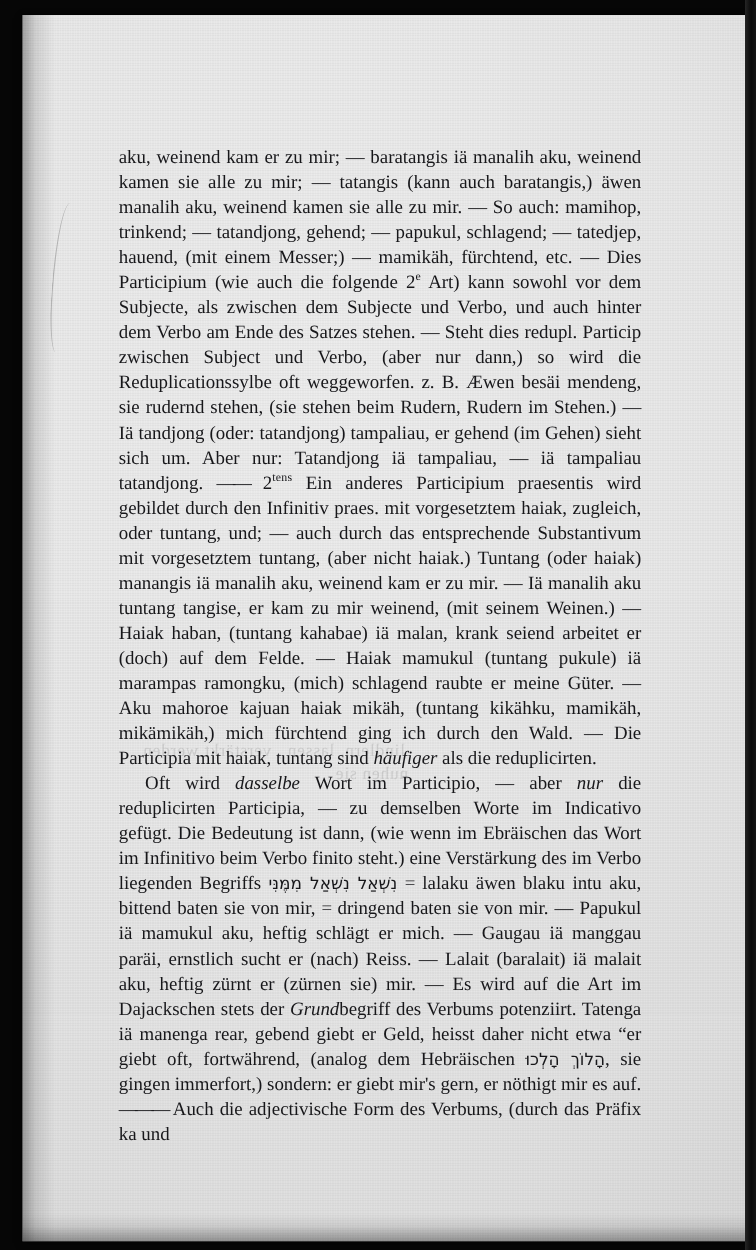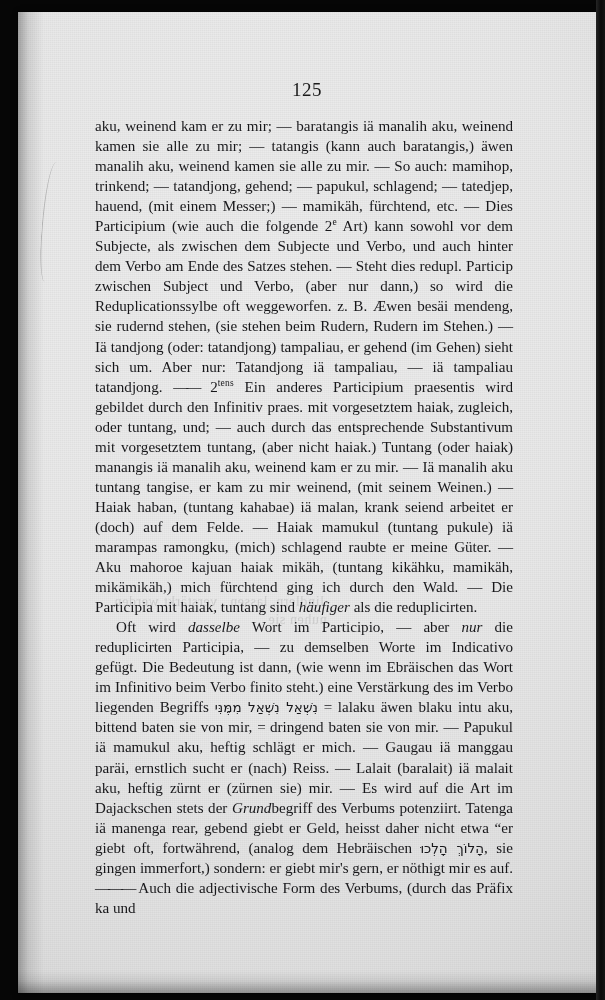--- a/index.html
+++ b/index.html
@@ -165,21 +165,20 @@
 
 <div id="scan-frame">
 
   <div id="page-sheet">
 
     <div id="paper-grain"></div>
     <div id="binding-shadow"></div>
     <div id="bottom-shadow"></div>
     <div id="fiber-mark"></div>
 
-    <div id="page-number">125</div>
 
     <div class="ghost" id="ghost-a">lindlern, lassen , verstärkt werden</div>
     <div class="ghost" id="ghost-b">nuhen       sie</div>
 
     <div id="body-text">
         <p><span>aku, weinend kam er zu mir; — baratangis iä manalih aku, weinend kamen sie alle zu mir; — tatangis (kann auch baratangis,) äwen manalih aku, weinend kamen sie alle zu mir. — So auch: mamihop, trinkend; — tatandjong, gehend; — papukul, schlagend; — tatedjep, hauend, (mit einem Messer;) — mamikäh, fürchtend, etc. — Dies Participium (wie auch die folgende 2</span><sup class="sm">e</sup><span> Art) kann sowohl vor dem Subjecte, als zwischen dem Subjecte und Verbo, und auch hinter dem Verbo am Ende des Satzes stehen. — Steht dies redupl. Particip zwischen Subject und Verbo, (aber nur dann,) so wird die Reduplicationssylbe oft weggeworfen. z. B. Æwen besäi mendeng, sie rudernd stehen, (sie stehen beim Rudern, Rudern im Stehen.) — Iä tandjong (oder: tatandjong) tampaliau, er gehend (im Gehen) sieht sich um. Aber nur: Tatandjong iä tampaliau, — iä tampaliau tatandjong. </span><span class="dash2">——</span><span> </span><span>2</span><sup class="sm">tens</sup><span> Ein anderes Participium praesentis wird gebildet durch den Infinitiv praes. mit vorgesetztem haiak, zugleich, oder tuntang, und; — auch durch das entsprechende Substantivum mit vorgesetztem tuntang, (aber nicht haiak.) Tuntang (oder haiak) manangis iä manalih aku, weinend kam er zu mir. — Iä manalih aku tuntang tangise, er kam zu mir weinend, (mit seinem Weinen.) — Haiak haban, (tuntang kahabae) iä malan, krank seiend arbeitet er (doch) auf dem Felde. — Haiak mamukul (tuntang pukule) iä marampas ramongku, (mich) schlagend raubte er meine Güter. — Aku mahoroe kajuan haiak mikäh, (tuntang kikähku, mamikäh, mikämikäh,) mich fürchtend ging ich durch den Wald. — Die Participia mit haiak, tuntang sind </span><em class="it">häufiger</em><span> als die reduplicirten.</span></p>
         <p class="indented"><span>Oft wird </span><em class="it">dasselbe</em><span> Wort im Participio, — aber </span><em class="it">nur</em><span> die reduplicirten Participia, — zu demselben Worte im Indicativo gefügt. Die Bedeutung ist dann, (wie wenn im Ebräischen das Wort im Infinitivo beim Verbo finito steht.) eine Verstärkung des im Verbo liegenden Begriffs </span><span class="hebrew">נִשְׁאַל נִשְׁאַל מִמֶּנִּי</span><span> </span><span class="eq">=</span><span> lalaku äwen blaku intu aku, bittend baten sie von mir, </span><span class="eq">=</span><span> dringend baten sie von mir. — Papukul iä mamukul aku, heftig schlägt er mich. — Gaugau iä manggau paräi, ernstlich sucht er (nach) Reiss. — Lalait (baralait) iä malait aku, heftig zürnt er (zürnen sie) mir. — Es wird auf die Art im Dajackschen stets der </span><em class="it">Grund</em><span>begriff des Verbums potenziirt. Tatenga iä manenga rear, gebend giebt er Geld, heisst daher nicht etwa “er giebt oft, fortwährend, (analog dem Hebräischen </span><span class="hebrew">הָלוֹךְ הָלְכוּ</span><span>, sie gingen immerfort,) sondern: er giebt mir's gern, er nöthigt mir es auf. </span><span class="dash2">———</span><span> Auch die adjectivische Form des Verbums, (durch das Präfix ka und</span></p>
       </div>
 
   </div>

